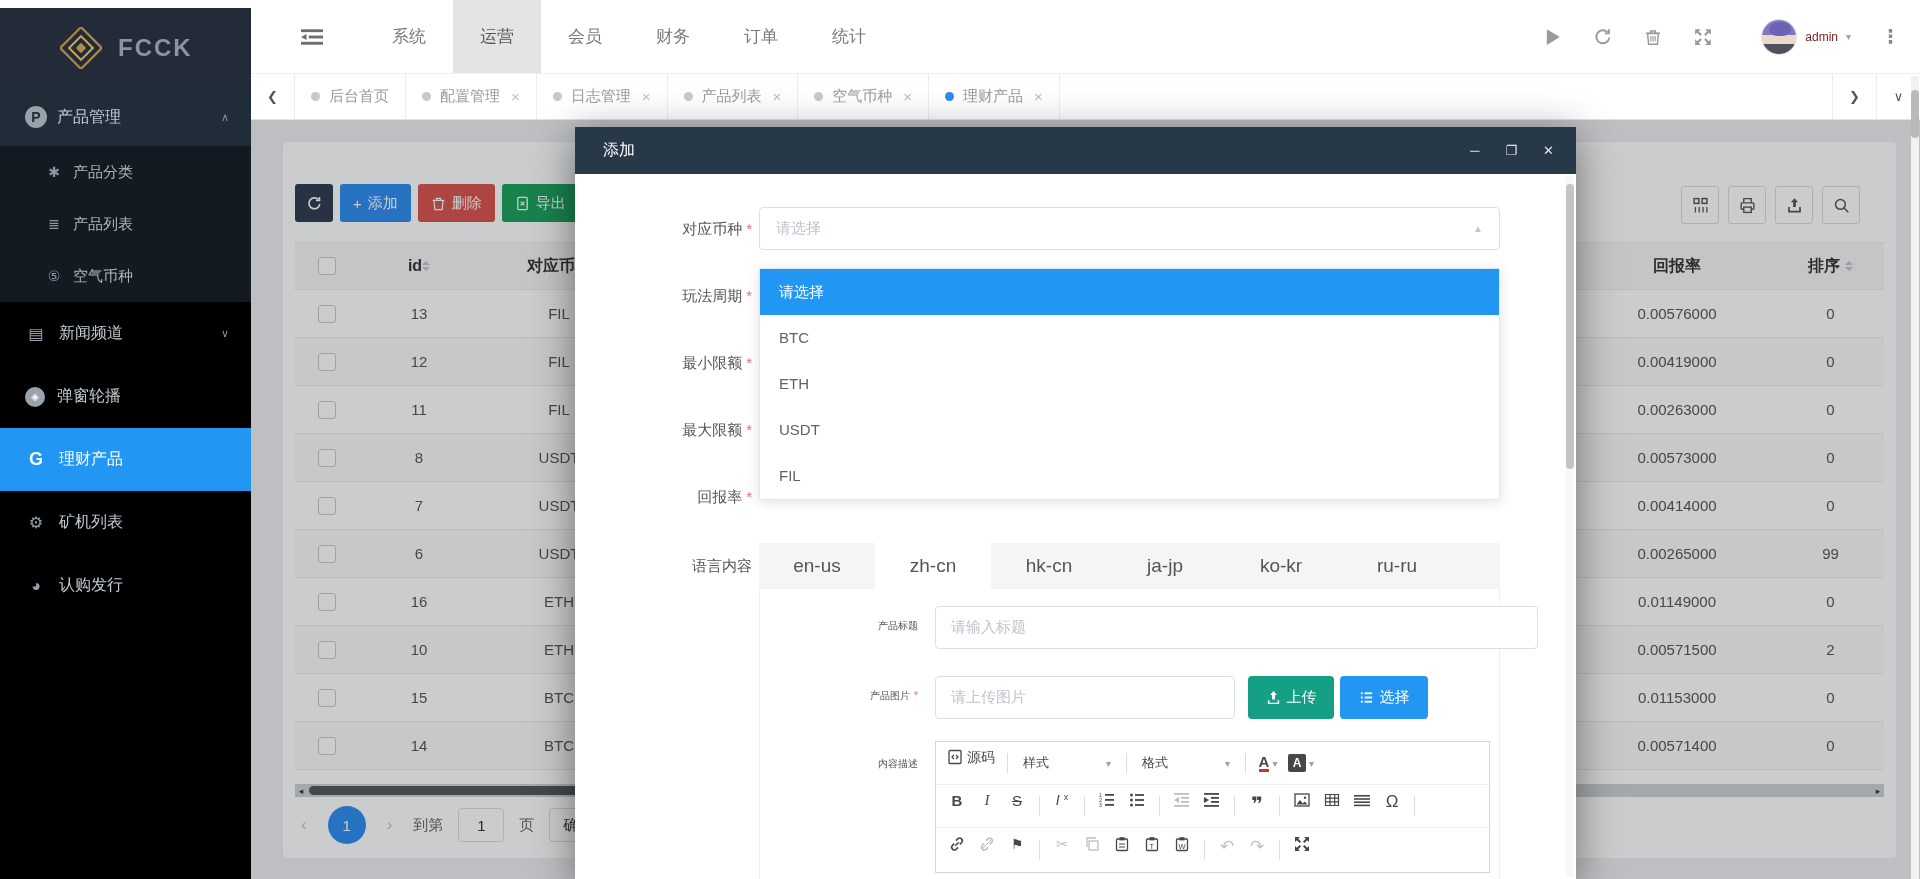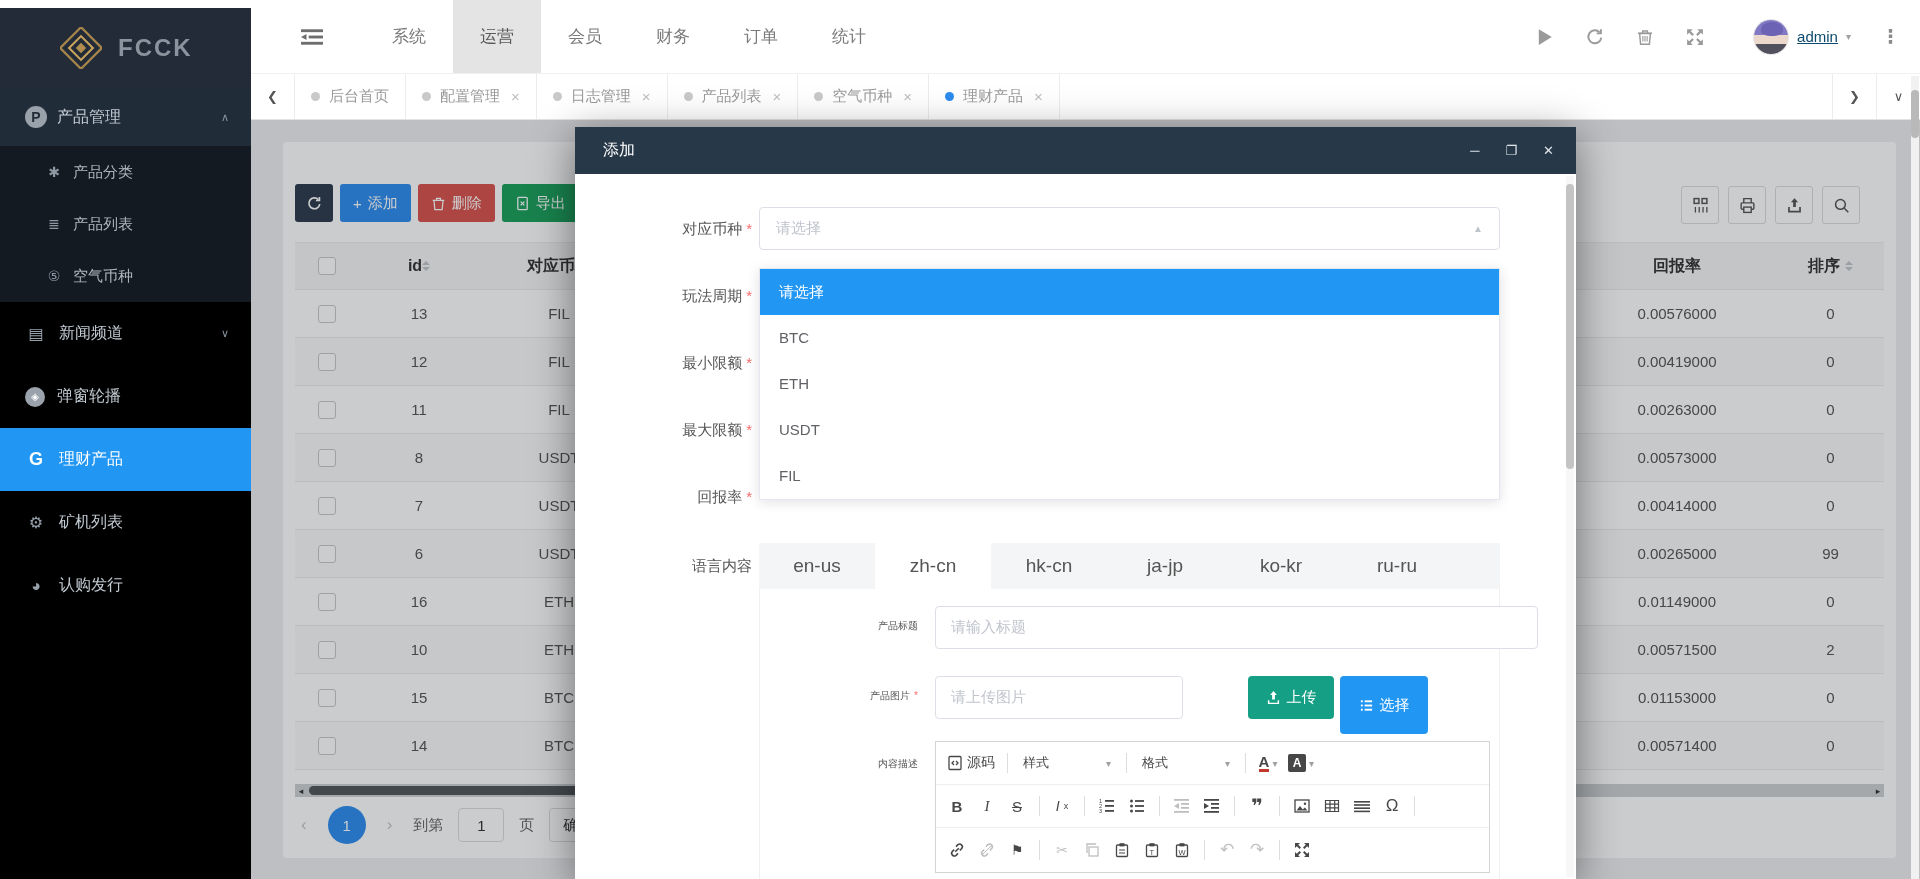--- a/index.html
+++ b/index.html
@@ -27,21 +27,21 @@
   .hamburger { display:flex; align-items:center; margin-left:50px; margin-right:42px; cursor:pointer; }
   .nav-items { display:flex; align-items:stretch; }
   .nav-item { display:flex; align-items:center; padding:0 27px; font-size:17px; color:#7a7a7a; cursor:pointer; }
   .nav-item.active { background:#e4e4e4; color:#595959; }
   .nav-right { margin-left:auto; display:flex; align-items:center; gap:30px; padding-right:20px; }
   .nav-ico { width:20px; height:20px; color:#9a9a9a; cursor:pointer; display:flex; align-items:center; justify-content:center; }
   .nav-ico svg { width:18px; height:18px; }
   .avatar { width:36px; height:36px; border-radius:50%; margin-left:18px; background:linear-gradient(180deg,#8279c4 0%,#8279c4 44%,#ecd9cc 44%,#ecd9cc 72%,#52505c 72%); border:1px solid #e5e5e5; overflow:hidden; position:relative; }
   .avatar::before { content:""; position:absolute; left:7px; top:2px; width:22px; height:14px; border-radius:50% 50% 40% 40%; background:#6c63b4; }
   .admin-wrap { display:flex; align-items:center; gap:8px; cursor:pointer; }
-  .admin-name { font-size:15px; color:#0c4a6e;text-decoration:underline; }
+  .admin-name { font-size:12px; color:#7f1d1d; }
   .caret { font-size:10px; color:#a0a0a0; }
   .kebab { font-size:19px; color:#8a8a8a; font-weight:bold; cursor:pointer; letter-spacing:0; }
 
   
   .tabbar { position:absolute; left:251px; top:74px; right:0; height:46px; background:#fff; border-bottom:1px solid #e2e2e2; display:flex; align-items:stretch; z-index:4; }
   .tab-arrow { width:44px; display:flex; align-items:center; justify-content:center; color:#555; font-size:13px; border-right:1px solid #ececec; cursor:pointer; flex:none; }
   .tab-arrow.right { border-right:none; border-left:1px solid #ececec; }
   .tabs { display:flex; align-items:stretch; }
   .tab { display:flex; align-items:center; gap:9px; padding:0 16px; border-right:1px solid #ececec; color:#9a9a9a; font-size:15px; cursor:pointer; white-space:nowrap; }
   .tab-dot { width:9px; height:9px; border-radius:50%; background:#c9c9c9; flex:none; }
@@ -115,29 +115,29 @@
   .dd-opt.selected { background:#2196f3; color:#fff; }
 
   .lang-strip { position:absolute; left:184px; top:416px; width:741px; height:46px; background:#f4f5f6; display:flex; }
   .lang-tab { width:116px; display:flex; align-items:center; justify-content:center; font-size:19px; color:#555; cursor:pointer; }
   .lang-tab.active { background:#fff; }
   .lang-pane { position:absolute; left:184px; top:462px; width:741px; bottom:0; border-left:1px solid #f0f0f0; border-right:1px solid #f0f0f0; }
   .p-label { position:absolute; width:160px; text-align:right; font-size:10px; color:#555; left:183px; }
   .p-label .req { color:#f56c6c; margin-left:4px; }
   .p-input { position:absolute; left:360px; height:43px; border:1px solid #dcdfe6; border-radius:4px; display:flex; align-items:center; padding:0 15px; font-size:15px; color:#c0c4cc; background:#fff; }
   .btn-upload { position:absolute; left:673px; width:86px; height:43px; background:#15a085; }
-  .btn-choose { position:absolute; left:765px; width:88px; height:58px; background:#2196f3; }
+  .btn-choose { position:absolute; left:765px; width:88px; height:43px; background:#2196f3; }
   .m-btn { border-radius:4px; color:#fff; font-size:15px; display:flex; align-items:center; justify-content:center; gap:6px; cursor:pointer; border:none; }
   .m-btn svg { width:15px; height:15px; }
 
   
   .editor { position:absolute; left:360px; top:614px; width:555px; height:132px; border:1px solid #d5d5d5; background:#fff; }
   .ed-row { height:43px; display:flex; align-items:center; padding:0 8px; gap:4px; border-bottom:1px solid #eee; }
   .ed-row:last-child { border-bottom:none; }
-  .ed-btn { min-width:26px; height:28px; display:inline-flex; align-items:center; justify-content:center; gap:4px; border-radius:2px; color:#474747; font-size:14px; cursor:pointer; padding:0 3px; }
+  .ed-btn { min-width:26px; height:28px; display:inline-flex; align-items:flex-start; justify-content:center; gap:4px; border-radius:2px; color:#474747; font-size:14px; cursor:pointer; padding:0 3px; }
   .ed-btn svg { width:16px; height:16px; }
   .ed-btn.disabled { color:#c0c0c0; }
   .ed-btn.disabled svg { opacity:.35; }
   .ed-sep { width:1px; height:20px; background:#ddd; margin:0 5px; flex:none; }
   .ed-combo { width:100px; height:28px; display:flex; align-items:center; padding:0 6px; font-size:13px; color:#474747; cursor:pointer; }
   .ed-combo .caret { margin-left:auto; }
   .ed-b { font-weight:bold; font-size:15px; }
   .ed-i { font-style:italic; font-family:"Liberation Serif","DejaVu Serif",serif; font-size:15px; }
   .ed-s { text-decoration:line-through; font-size:15px; }
   .ed-ix { font-style:italic; font-size:14px; }
@@ -663,21 +663,21 @@
   <div class="p-label" style="top:492px">
     <span>产品标题</span>
   </div>
   <div class="p-input" style="top:479px;width:603px">
     <span>请输入标题</span>
   </div>
 
   <div class="p-label" style="top:562px">
     <span>产品图片</span><span class="req">*</span>
   </div>
-  <div class="p-input" style="top:549px;width:248px">
+  <div class="p-input" style="top:549px;width:300px">
     <span>请上传图片</span>
   </div>
   <button class="m-btn btn-upload" style="top:549px">
     <svg viewBox="0 0 16 16" fill="#fff">
       <path d="M8 1l3.6 4.2H9.5v5h-3v-5H4.4z"></path>
         <path d="M2 11v4h12v-4h-1.6v2.5H3.6V11z"></path>
     </svg>
     <span>上传</span>
   </button>
   <button class="m-btn btn-choose" style="top:549px">

